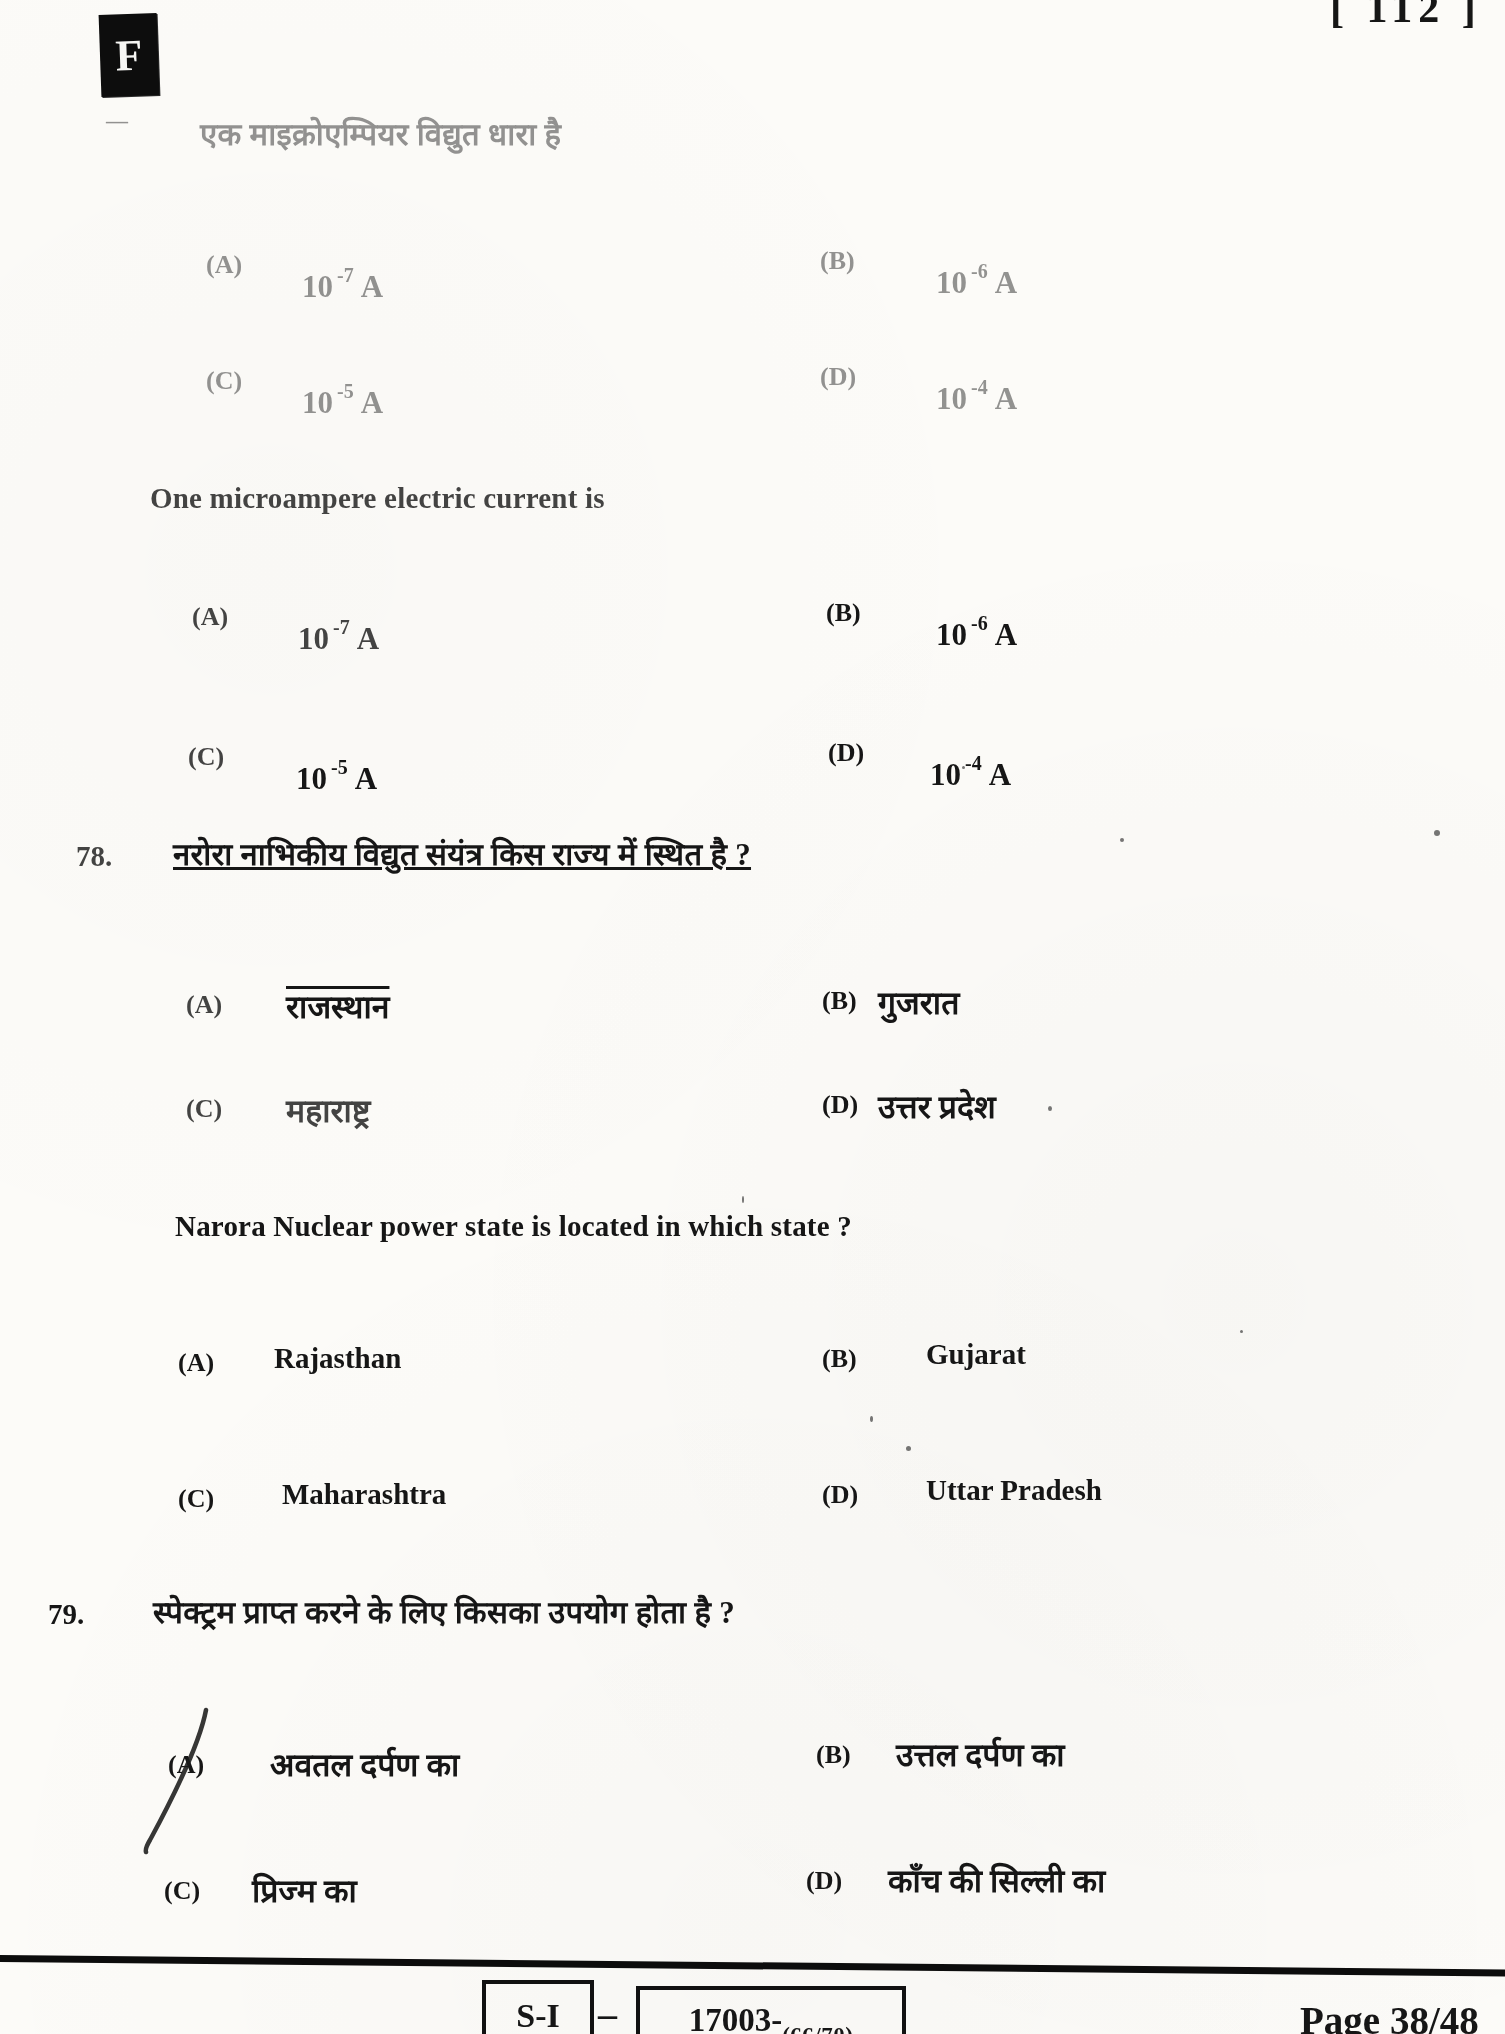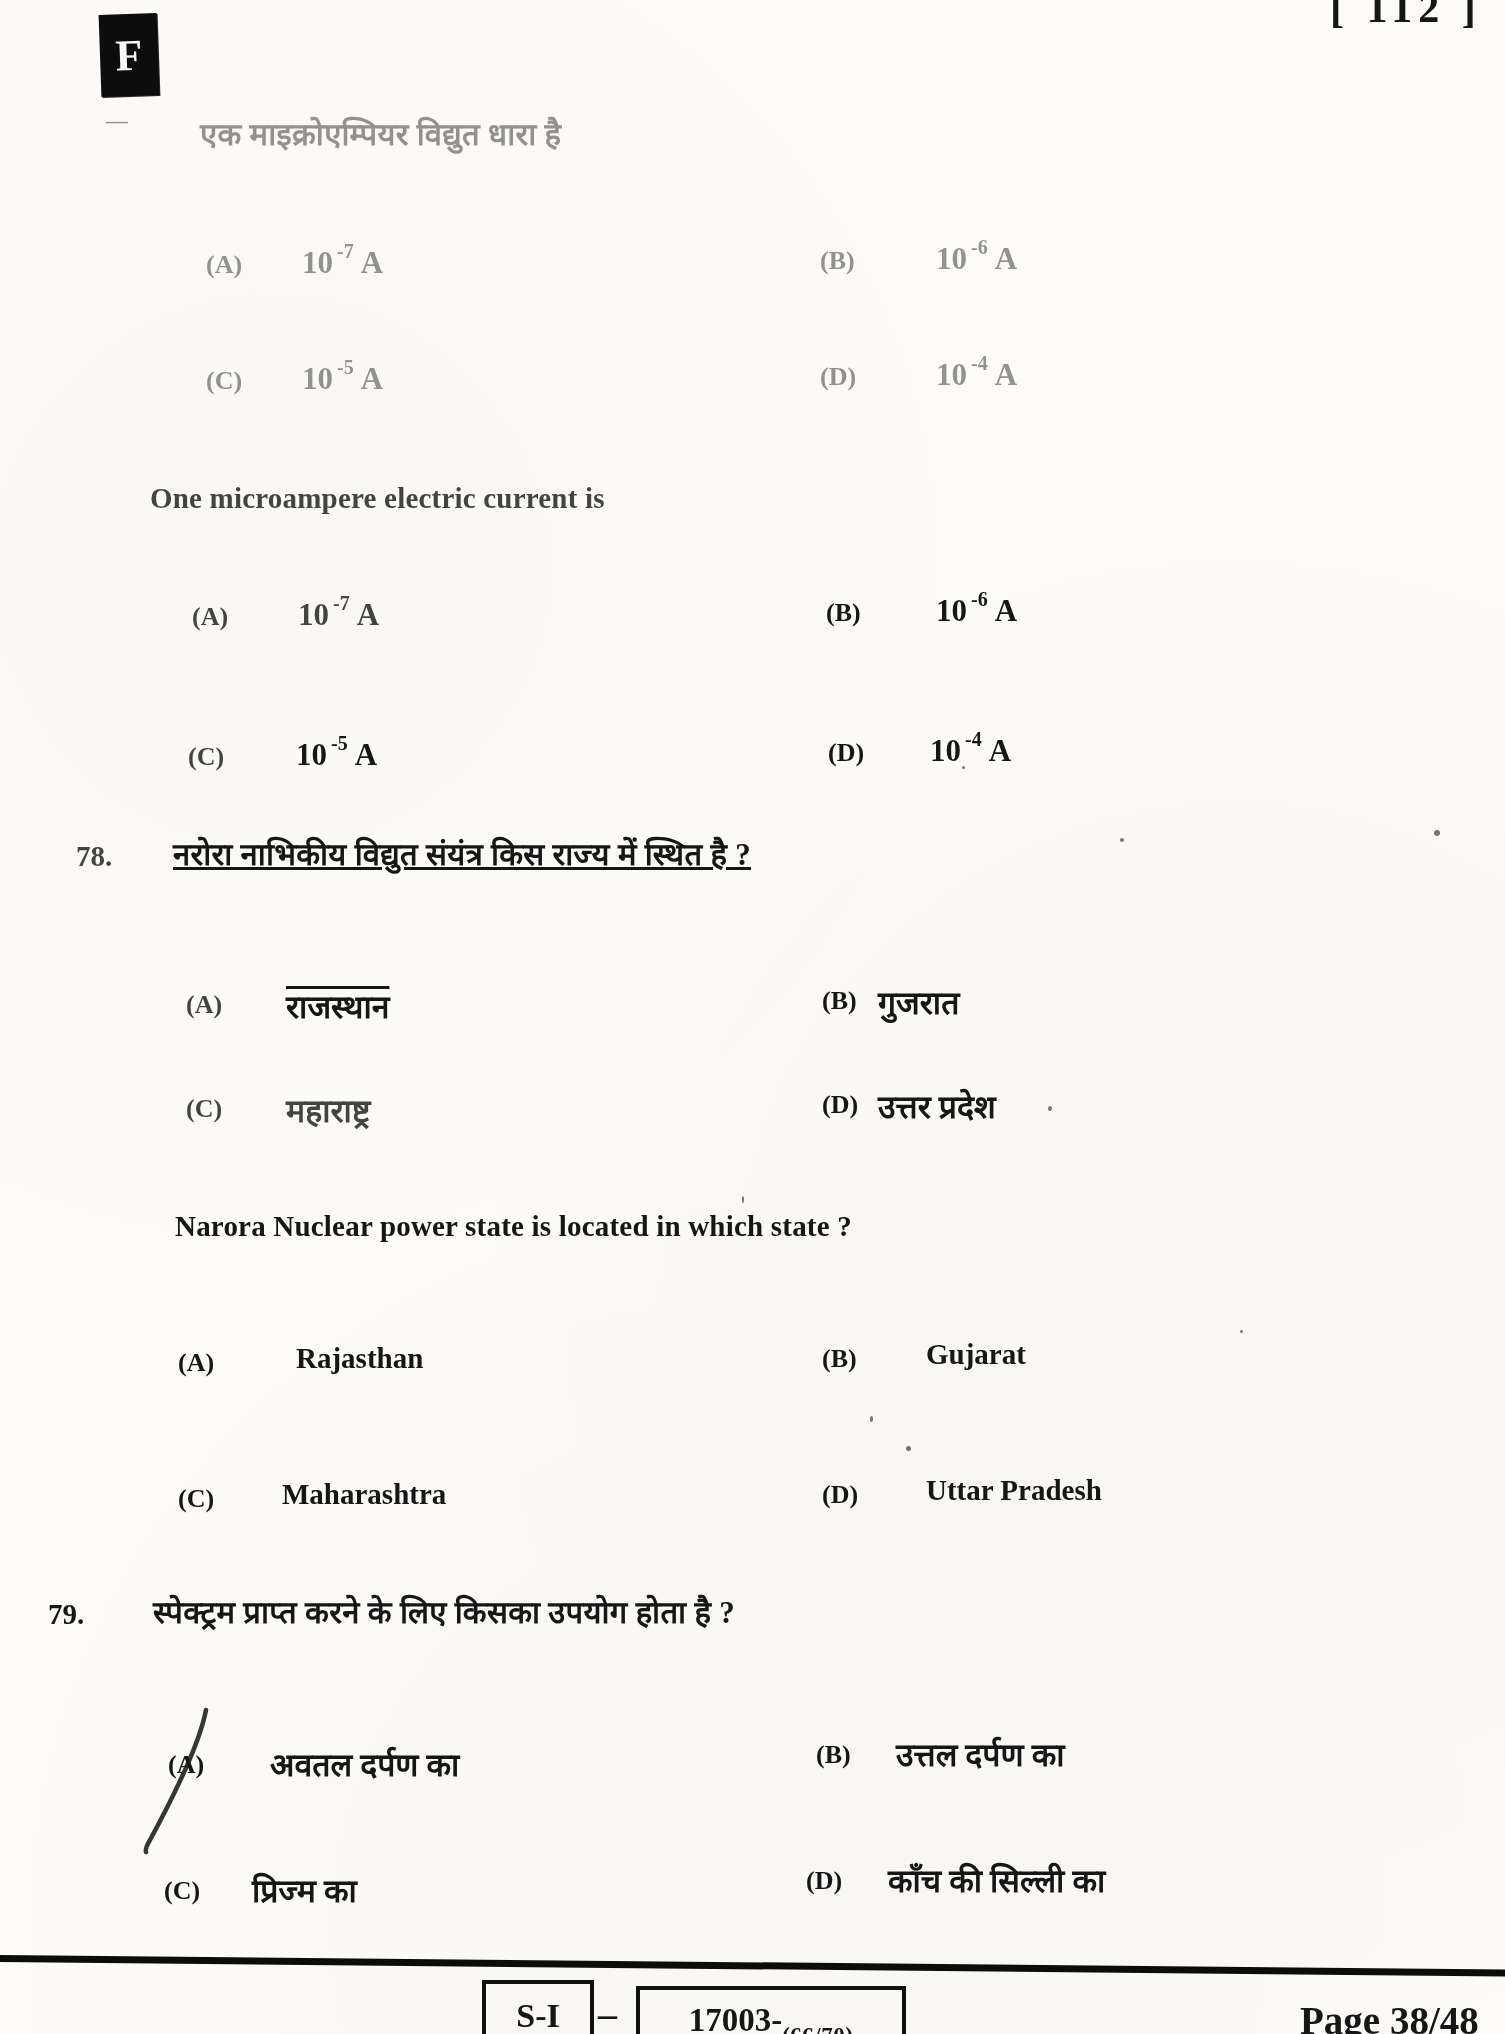--- a/index.html
+++ b/index.html
@@ -29,21 +29,21 @@
   .page-bracket{
     left:1330px;top:-16px;
     font-size:42px;font-weight:600;letter-spacing:6px;
   }
   
   .q-hi{font-size:31px;font-weight:600;letter-spacing:.3px;}
   .q-en{font-size:29px;font-weight:700;letter-spacing:.2px;}
   .opt-label{font-size:26px;font-weight:600;}
   .opt-hi{font-size:32px;font-weight:600;}
   .opt-en{font-size:29px;font-weight:700;}
-  .sci{font-size:31px;font-weight:600;}
+  .sci{font-size:31px;font-weight:600;margin-top:24px;}
   .sci sup{font-size:20px;font-weight:700;position:relative;top:-4px;margin:0 3px 0 4px;}
   .sci .unit{margin-left:4px;}
   .qnum{font-size:29px;font-weight:700;}
   
   .faded-ink{opacity:.52;filter:blur(.7px);color:#333;}
   .half-faded{opacity:.8;}
   
   .footer-rule{
     left:-6px;top:1955px;width:1520px;height:7px;background:#0c0c0c;
     transform:rotate(.55deg);transform-origin:left center;
@@ -113,21 +113,21 @@
     <span class="abs opt-label half-faded" style="left:186px;top:1094px;">(C)</span>
     <span class="abs opt-hi half-faded" style="left:286px;top:1088px;">महाराष्ट्र</span>
     <span class="abs opt-label" style="left:822px;top:1090px;">(D)</span>
     <span class="abs opt-hi" style="left:878px;top:1084px;">उत्तर प्रदेश</span>
   </div>
 
   <div>
     <span class="abs q-en" style="left:175px;top:1210px;">Narora Nuclear power state is located in which state ?</span>
 
     <span class="abs opt-label" style="left:178px;top:1348px;">(A)</span>
-    <span class="abs opt-en" style="left:296px;top:1342px;font-family:Liberation Serif, serif;">Rajasthan</span>
+    <span class="abs opt-en" style="left:274px;top:1342px;font-family:Liberation Serif, serif;">Rajasthan</span>
     <span class="abs opt-label" style="left:822px;top:1344px;">(B)</span>
     <span class="abs opt-en" style="left:926px;top:1338px;">Gujarat</span>
 
     <span class="abs opt-label" style="left:178px;top:1484px;">(C)</span>
     <span class="abs opt-en" style="left:282px;top:1478px;">Maharashtra</span>
     <span class="abs opt-label" style="left:822px;top:1480px;">(D)</span>
     <span class="abs opt-en" style="left:926px;top:1474px;">Uttar Pradesh</span>
   </div>
 
   <div>

